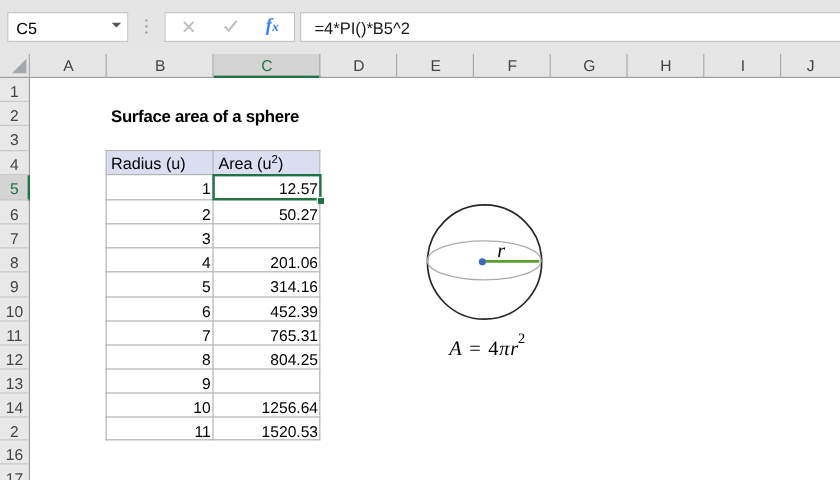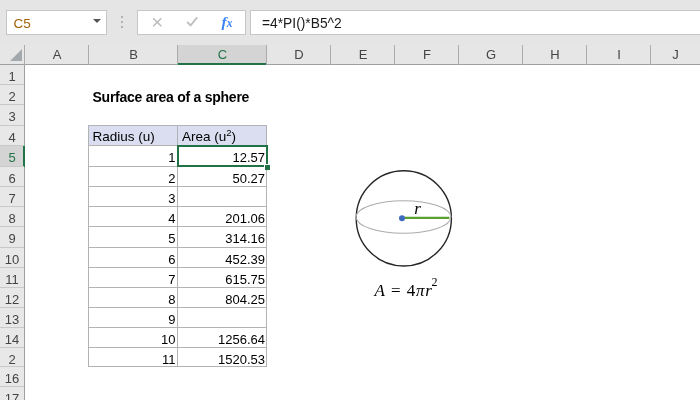--- a/index.html
+++ b/index.html
@@ -16,21 +16,21 @@
   .num{position:absolute;text-align:right;font-size:13px;color:#000;}
   .hsep{position:absolute;left:0;width:24px;height:1px;background:#c9c9c9}
 </style>
 </head>
 <body>
 <div id="app">
 
   <div class="abs" style="left:0;top:0;width:700px;height:44.8px;background:#e5e5e5"></div>
 
   <div class="abs" style="left:6px;top:9.5px;width:99px;height:23px;background:#fff;border:1px solid #c6c6c6"></div>
-  <div class="abs" style="left:13.5px;top:11.5px;height:24px;line-height:24px;font-size:13.5px;color:#a16207">C5</div>
+  <div class="abs" style="left:13.5px;top:11.5px;height:24px;line-height:24px;font-size:13.5px;color:#000000">C5</div>
   <div class="abs" style="left:92.5px;top:18.8px;width:0;height:0;border-left:4px solid transparent;border-right:4px solid transparent;border-top:4.6px solid #555"></div>
 
   <div class="abs" style="left:121px;top:16px;width:2px;height:2px;background:#a2a2a2;border-radius:50%"></div>
   <div class="abs" style="left:121px;top:21px;width:2px;height:2px;background:#a2a2a2;border-radius:50%"></div>
   <div class="abs" style="left:121px;top:26px;width:2px;height:2px;background:#a2a2a2;border-radius:50%"></div>
 
   <div class="abs" style="left:137px;top:9.5px;width:107px;height:23px;background:#fff;border:1px solid #c6c6c6"></div>
   <svg class="abs" style="left:151.5px;top:16.5px" width="11" height="11" viewBox="0 0 11 11">
     <path d="M1.2 1.2 L9.3 9.3 M9.3 1.2 L1.2 9.3" stroke="#bdbdbd" stroke-width="1.6" fill="none"></path>
   </svg>
@@ -140,21 +140,21 @@
   <div class="num" style="left:100px;top:166.5px;width:75.5px;height:20.5px;line-height:24.5px">2</div>
   <div class="num" style="left:180px;top:166.5px;width:85px;height:20.5px;line-height:24.5px">50.27</div>
   <div class="num" style="left:100px;top:187px;width:75.5px;height:20px;line-height:24px">3</div>
   <div class="num" style="left:100px;top:207px;width:75.5px;height:20px;line-height:24px">4</div>
   <div class="num" style="left:180px;top:207px;width:85px;height:20px;line-height:24px">201.06</div>
   <div class="num" style="left:100px;top:227px;width:75.5px;height:20.5px;line-height:24.5px">5</div>
   <div class="num" style="left:180px;top:227px;width:85px;height:20.5px;line-height:24.5px">314.16</div>
   <div class="num" style="left:100px;top:247.5px;width:75.5px;height:20.0px;line-height:24.0px">6</div>
   <div class="num" style="left:180px;top:247.5px;width:85px;height:20.0px;line-height:24.0px">452.39</div>
   <div class="num" style="left:100px;top:267.5px;width:75.5px;height:20.0px;line-height:24.0px">7</div>
-  <div class="num" style="left:180px;top:267.5px;width:85px;height:20.0px;line-height:24.0px">615.75</div>
+  <div class="num" style="left:180px;top:267.5px;width:85px;height:20.0px;line-height:24.0px">765.31</div>
   <div class="num" style="left:100px;top:287.5px;width:75.5px;height:20.0px;line-height:24.0px">8</div>
   <div class="num" style="left:180px;top:287.5px;width:85px;height:20.0px;line-height:24.0px">804.25</div>
   <div class="num" style="left:100px;top:307.5px;width:75.5px;height:20.0px;line-height:24.0px">9</div>
   <div class="num" style="left:100px;top:327.5px;width:75.5px;height:20.0px;line-height:24.0px">10</div>
   <div class="num" style="left:180px;top:327.5px;width:85px;height:20.0px;line-height:24.0px">1256.64</div>
   <div class="num" style="left:100px;top:347.5px;width:75.5px;height:19.5px;line-height:23.5px">11</div>
   <div class="num" style="left:180px;top:347.5px;width:85px;height:19.5px;line-height:23.5px">1520.53</div>
 
   <div class="abs" style="left:177px;top:145px;width:90.8px;height:22.2px;border:2.2px solid #217346;box-sizing:border-box"></div>
   <div class="abs" style="left:264px;top:164px;width:4.6px;height:4.6px;background:#217346;border-left:1.4px solid #fff;border-top:1.4px solid #fff"></div>

